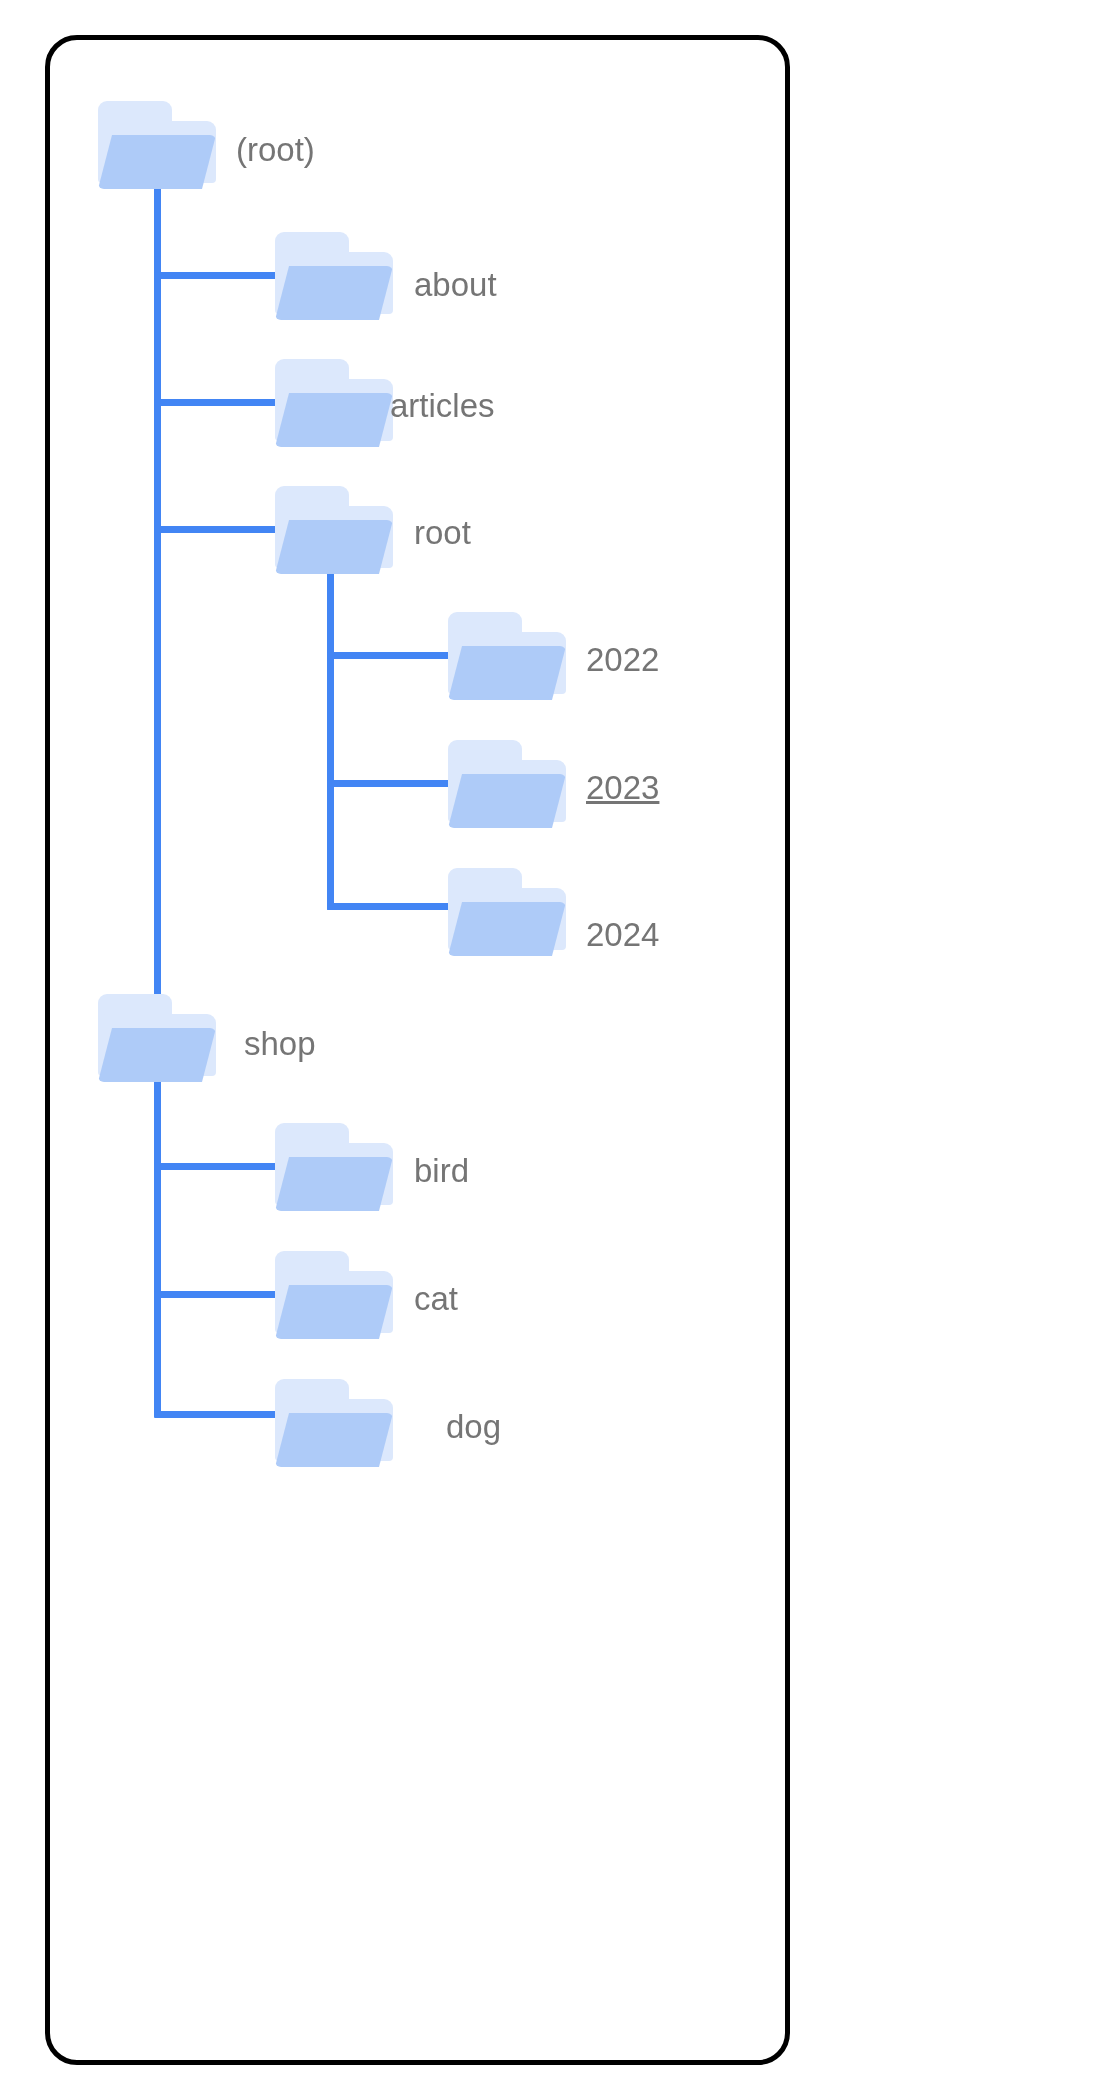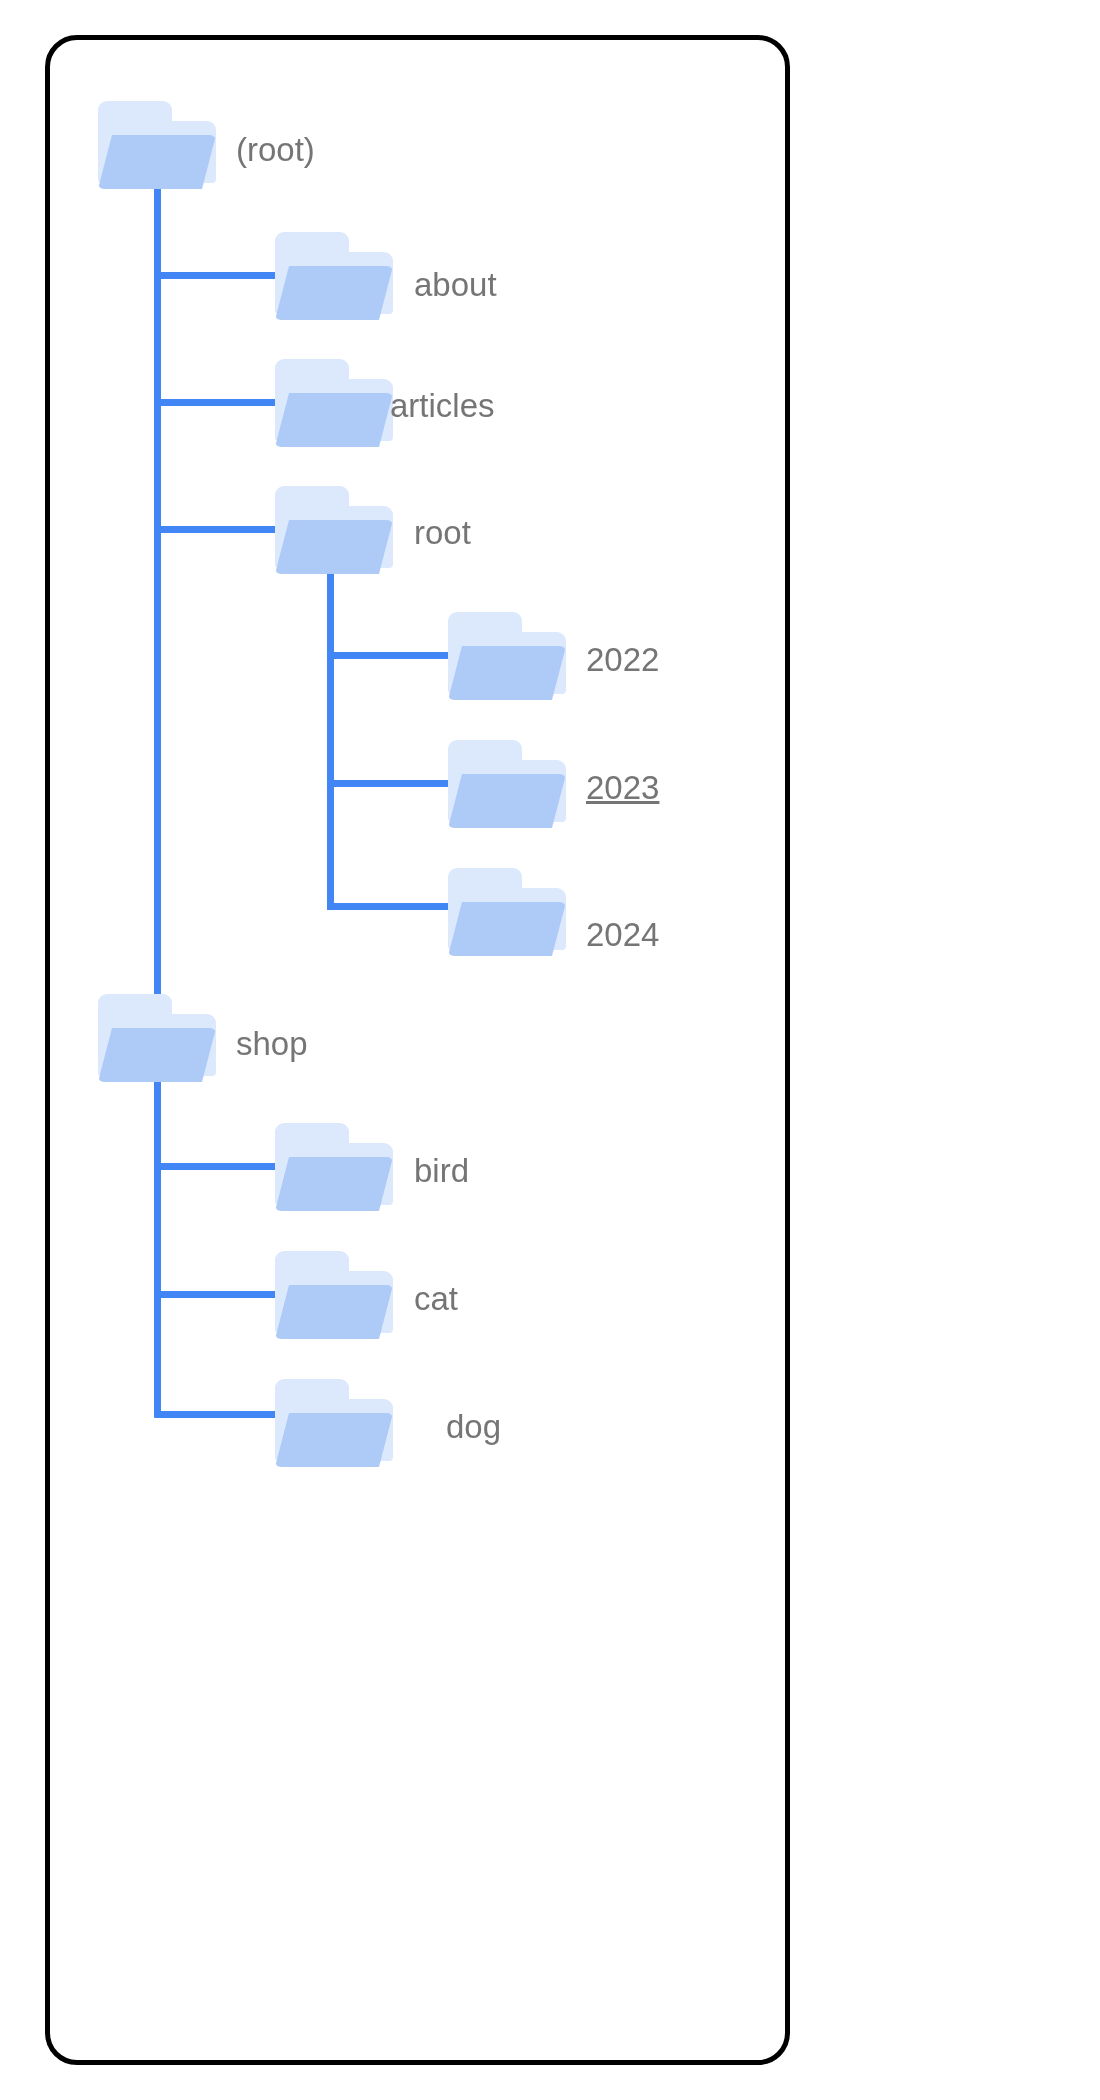--- a/index.html
+++ b/index.html
@@ -114,21 +114,21 @@
       <div class="fl-mid"></div>
       <div class="fl-front-shape"></div>
     </div>
     <div class="label" style="left:586px;top:918px;">2024</div>
 
     <div class="folder" style="left:98px;top:990px;">
       <div class="fl-back"></div>
       <div class="fl-mid"></div>
       <div class="fl-front-shape"></div>
     </div>
-    <div class="label" style="left:236px;top:1027px;">shop</div>
+    <div class="label" style="left:244px;top:1027px;">shop</div>
 
     <div class="folder" style="left:275px;top:1119px;">
       <div class="fl-back"></div>
       <div class="fl-mid"></div>
       <div class="fl-front-shape"></div>
     </div>
     <div class="label" style="left:414px;top:1154px;">bird</div>
 
     <div class="folder" style="left:275px;top:1247px;">
       <div class="fl-back"></div>

